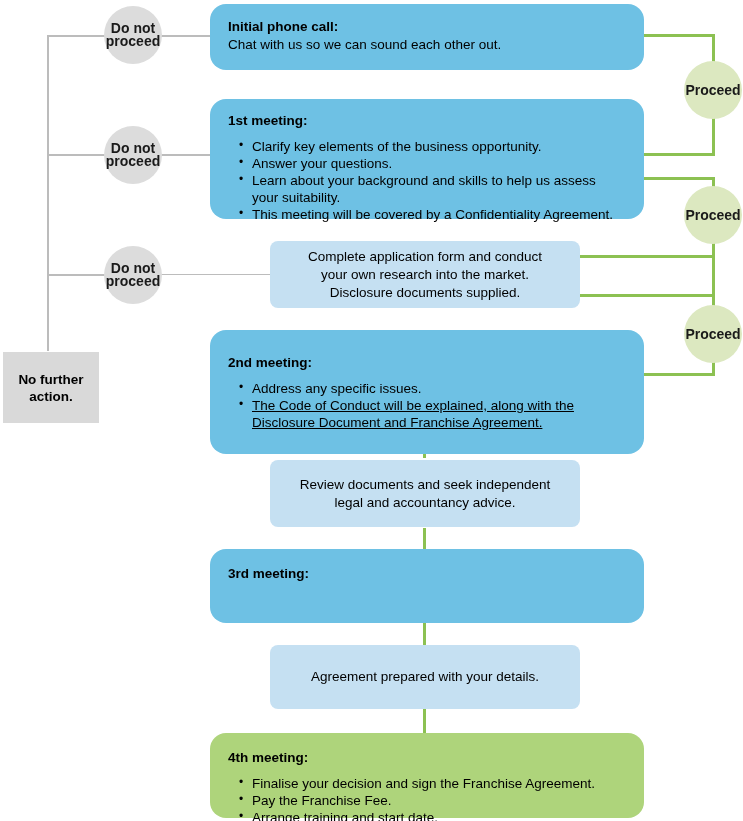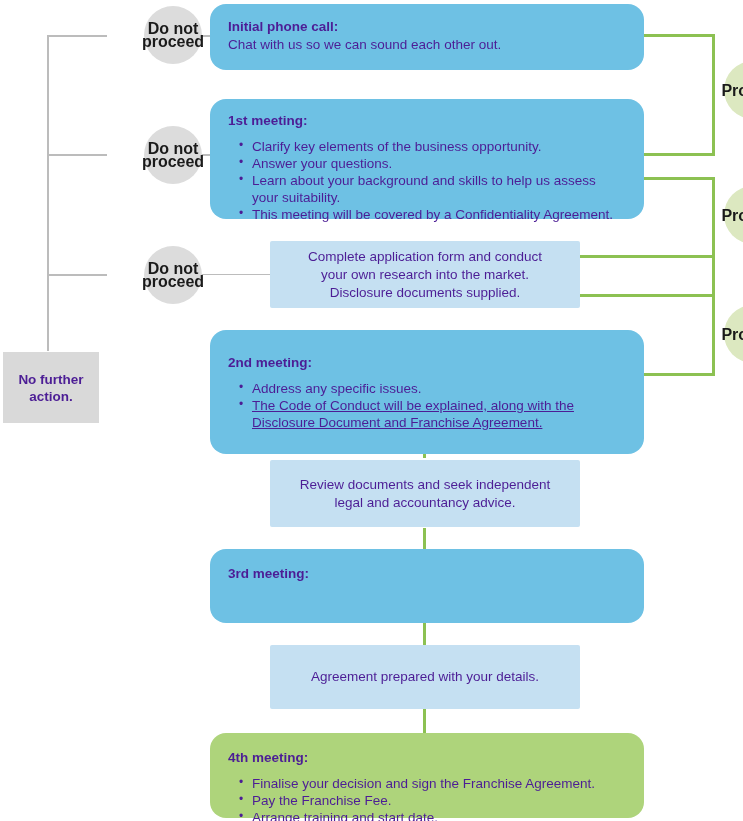--- a/index.html
+++ b/index.html
@@ -26,24 +26,24 @@
   .line-green { background: #8cc152; }
 
   
   .node {
     position: absolute;
     box-sizing: border-box;
   }
   .box {
     border-radius: 14px;
     padding: 12px 16px;
-    color: #4c1d95;
+    color: #000000;
   }
   .box-blue   { background: #6ec1e4; border-radius: 16px; }
-  .box-ltblue { background: #c5e0f2; border-radius: 2px; }
+  .box-ltblue { background: #c5e0f2; border-radius: 8px; }
   .box-green  { background: #aed47b; border-radius: 16px; }
   .box-grey   { background: #d9d9d9; border-radius: 0; }
 
   .box-title {
     font-weight: bold;
     font-size: 13.5px;
     line-height: 17px;
     margin: 0 0 1px 0;
   }
   .box-sub {
@@ -93,25 +93,24 @@
 
   
   .circle {
     position: absolute;
     border-radius: 50%;
     display: flex;
     align-items: center;
     justify-content: center;
     text-align: center;
     font-weight: bold;
-    font-size: 16px;
+    font-size: 14px;
     line-height: 13px;
     color: #1a1a1a;
     z-index: 5;
-    margin-left: 40px;
   }
   .circle-grey  { background: #dcdcdc; }
   .circle-green { background: #dce8c0; }
 </style>
 </head>
 <body>
 
 <div id="flow">
 
   <div class="line line-grey" style="left:47px; top:35px; width:2px; height:316px;"></div>

